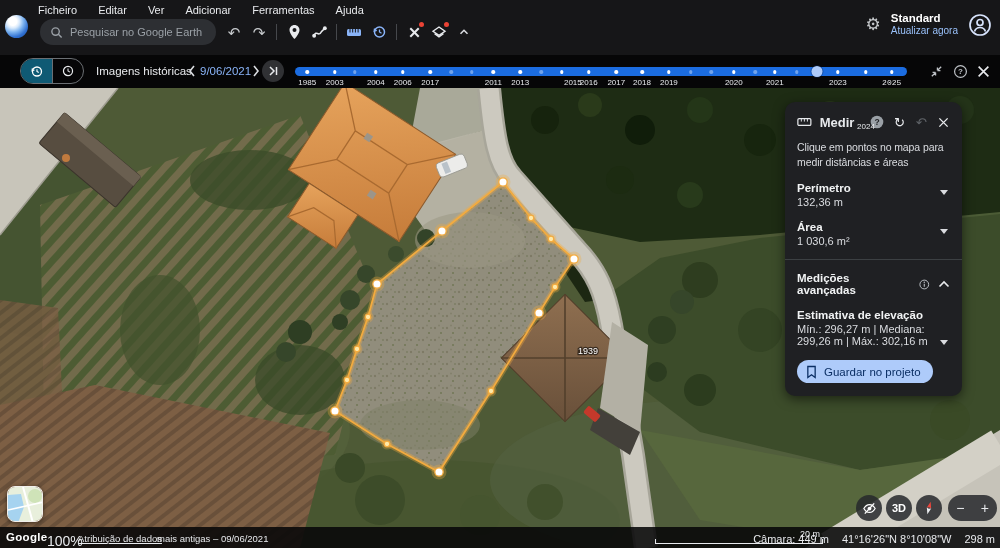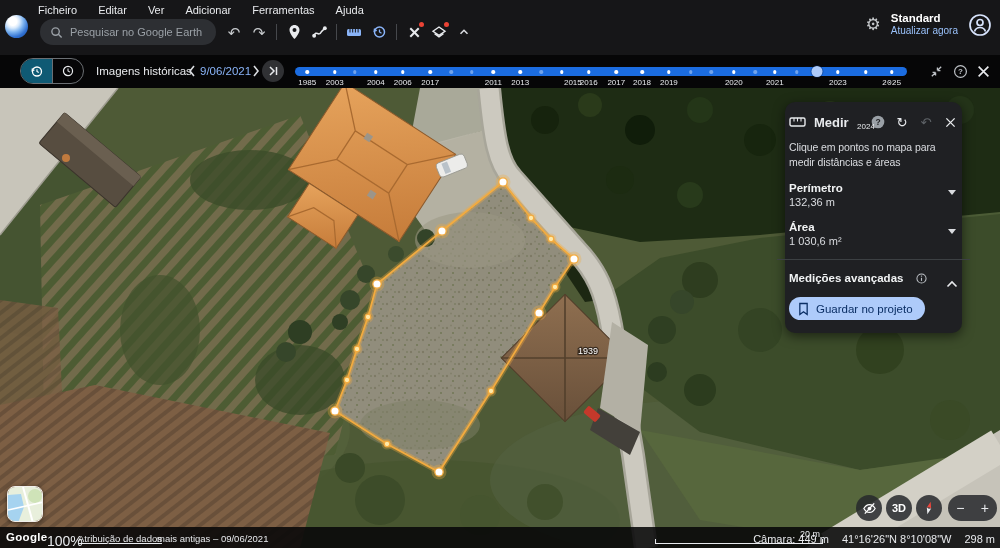--- a/index.html
+++ b/index.html
@@ -44,21 +44,21 @@
   .tl-dot.selected{width:11px;height:11px;top:11px;background:#aecbfa;box-shadow:0 0 0 1px rgba(10,40,90,.4);}
   .tl-year{position:absolute;top:23px;transform:translateX(-50%);font-size:8px;color:#e8eaed;white-space:nowrap;}
   .hist-icons{position:absolute;right:10px;top:0;height:33px;display:flex;align-items:center;gap:9px;}
 
   
   .map{position:absolute;left:0;top:88px;width:1000px;height:460px;}
   .map svg{display:block;}
 
   
   .panel{position:absolute;left:785px;top:102px;width:177px;background:#1f2023;border-radius:10px;
-    box-shadow:0 3px 12px rgba(0,0,0,.55);z-index:20;padding:11px 4px 13px;color:#e8eaed;}
+    box-shadow:0 3px 12px rgba(0,0,0,.55);z-index:20;padding:11px 12px 13px;color:#e8eaed;}
   .p-head{display:flex;align-items:center;gap:8px;height:18px;}
   .p-title{font-size:13px;font-weight:bold;flex:0 0 auto;}
   .p-spacer{flex:1;}
   .p-ic{width:16px;height:16px;display:flex;align-items:center;justify-content:center;}
   .p-ic .uni{font-size:13px;color:#e8eaed;line-height:1;}
   .p-ic .dim{color:#5f6368;}
   .p-instr{margin-top:9px;font-size:10.5px;letter-spacing:-.1px;line-height:1.4;color:#dadce0;}
   .p-sec{position:relative;margin-top:13px;padding-right:20px;}
   .p-label{font-size:11.5px;font-weight:bold;color:#f1f3f4;}
   .p-value{margin-top:2px;font-size:11px;color:#dadce0;}
@@ -503,20 +503,25 @@
         <line x1="6" y1="5.2" x2="6" y2="8.6" stroke="#bdc1c6" stroke-width="1.2"></line>
         <circle cx="6" cy="3.4" r=".8" fill="#bdc1c6"></circle>
       </svg>
       <span class="chev-up-ic">
         <svg width="12" height="8" viewBox="0 0 12 8">
           <polyline points="1.5,6.5 6,2 10.5,6.5" fill="none" stroke="#e8eaed" stroke-width="1.6"></polyline>
         </svg>
       </span>
     </div>
 
+    <div class="p-elev">
+      <div class="p-label">Estimativa de elevação</div>
+      <div class="p-value">Mín.: 296,27 m | Mediana: 299,26 m | Máx.: 302,16 m</div>
+      <span class="tri-wrap"><span class="tri-down" style="position:static;display:inline-block;"></span></span>
+    </div>
 
     <div class="save-btn">
       <svg width="11" height="14" viewBox="0 0 12 15">
         <path d="M2,1.5 h8 v12 l-4,-3 l-4,3 Z" fill="none" stroke="#0a2e64" stroke-width="1.4"></path>
       </svg>
       <span>Guardar no projeto</span>
     </div>
   </div>
 
   <div class="minimap">

